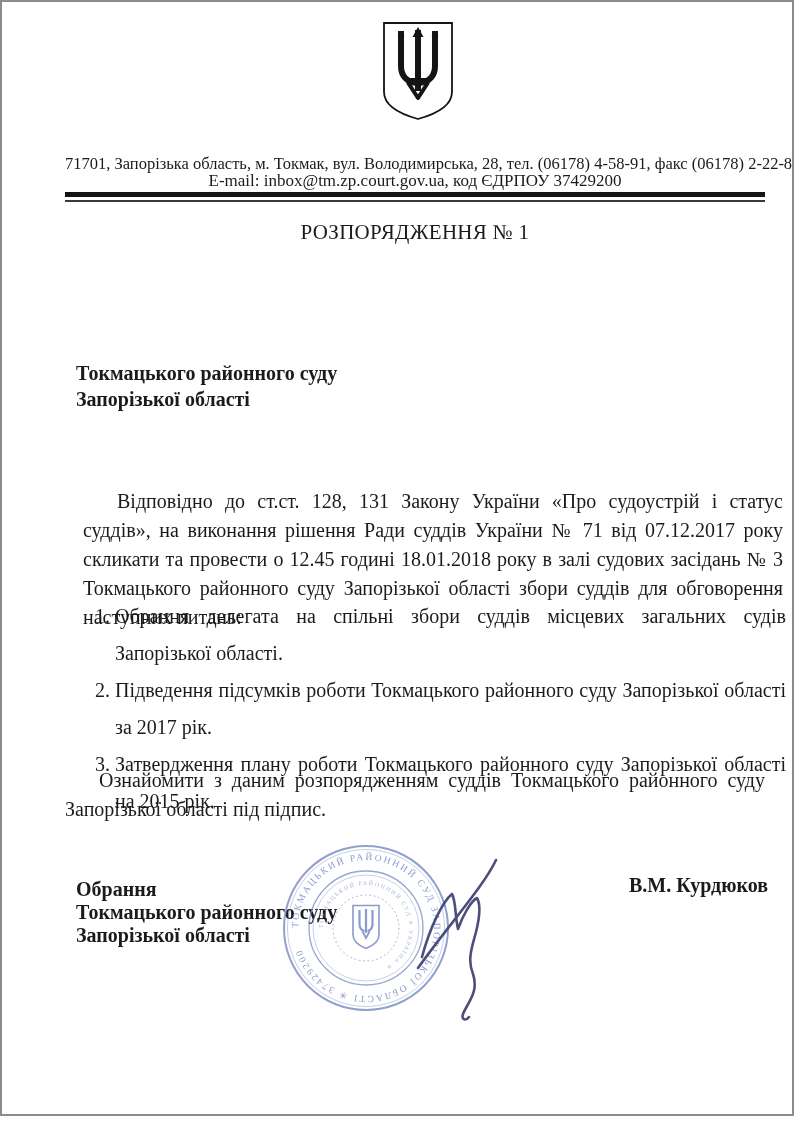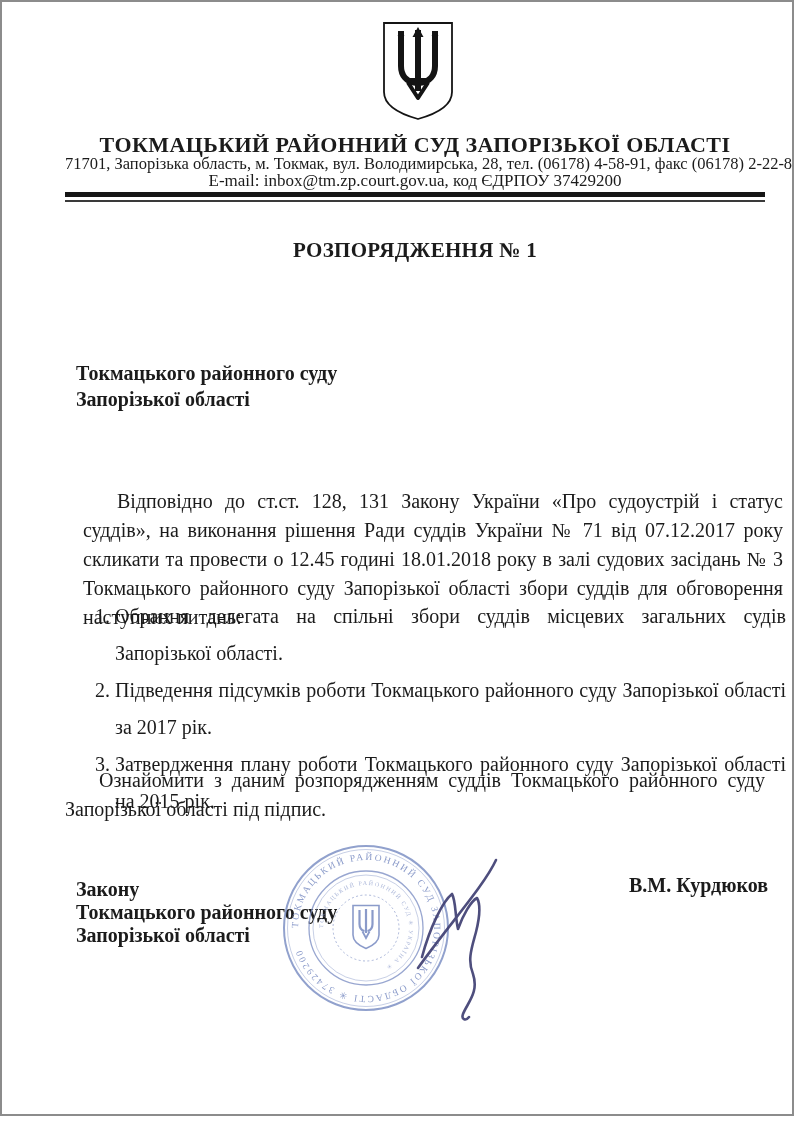--- a/index.html
+++ b/index.html
@@ -26,22 +26,22 @@
   .coat-of-arms { left: 376px; top: 18px; width: 80px; height: 102px; }
 
   .header-block { left: 63px; width: 700px; text-align: center; }
   .court-name   { top: 130px; font-size: 22px; font-weight: bold; letter-spacing: 0.4px; white-space: nowrap; }
   .address-line { top: 152px; font-size: 16.5px; white-space: nowrap; }
   .email-line   { top: 169px; font-size: 17px; white-space: nowrap; }
 
   .divider-thick { left: 63px; top: 190px; width: 700px; height: 5px; background: #151515; }
   .divider-thin  { left: 63px; top: 198px; width: 700px; height: 1.5px; background: #3a3a3a; }
 
-  .doc-title { left: 63px; top: 236px; width: 700px; text-align: center;
-               font-size: 21px; font-weight: bold; letter-spacing: 0.3px; }
+  .doc-title { left: 63px; top: 218px; width: 700px; text-align: center;
+               font-size: 21px; font-weight: normal; letter-spacing: 0.3px; }
 
   .date-row { left: 70px; top: 278px; width: 694px; display: flex;
               justify-content: space-between; font-size: 20px; }
   .date-row .place { margin-right: 32px; }
 
   .subject { left: 74px; top: 358px; font-size: 20px; font-weight: bold; line-height: 26px; }
 
   .para { left: 63px; width: 700px; font-size: 20px; line-height: 29px;
           text-align: justify; text-indent: 34px; }
   .para1 { top: 485px; margin-left: 18px; }
@@ -70,21 +70,20 @@
       <path d="M23,14 V46 C23,56 29,61.5 36,62.5" stroke-width="6"></path>
       <path d="M57,14 V46 C57,56 51,61.5 44,62.5" stroke-width="6"></path>
       <path d="M40,13 V68" stroke-width="6"></path>
       <path d="M34,60 H46" stroke-width="4"></path>
       <path d="M31,64 L40,78 L49,64" stroke-width="4" stroke-linejoin="round"></path>
     </g>
     <path d="M40,7 L34.5,17 H45.5 Z" fill="#141414"></path>
     <path d="M23,11 l-3.5,5 h7 Z M57,11 l-3.5,5 h7 Z" fill="#141414"></path>
   </svg>
 
-  <div class="abs header-block court-name">ТОКМАЦЬКИЙ РАЙОННИЙ СУД ЗАПОРІЗЬКОЇ ОБЛАСТІ</div>
   <div class="abs header-block address-line">71701, Запорізька область, м. Токмак, вул. Володимирська, 28, тел. (06178) 4-58-91, факс (06178) 2-22-89</div>
   <div class="abs header-block email-line">E-mail: inbox@tm.zp.court.gov.ua, код ЄДРПОУ 37429200</div>
 
   <div class="abs divider-thick"></div>
   <div class="abs divider-thin"></div>
 
   <div class="abs doc-title">РОЗПОРЯДЖЕННЯ № 1</div>
 
 
   <div class="abs subject">
@@ -96,21 +95,21 @@
 
   <ol class="abs agenda">
     <li>Обрання делегата на спільні збори суддів місцевих загальних судів Запорізької області.</li>
     <li>Підведення підсумків роботи Токмацького районного суду Запорізької області за 2017 рік.</li>
     <li>Затвердження плану роботи Токмацького районного суду Запорізької області на 2015 рік.</li>
   </ol>
 
   <div class="abs para para2">Ознайомити з даним розпорядженням суддів Токмацького районного суду Запорізької області під підпис.</div>
 
   <div class="abs sign-left">
-    <div>Закону</div>
+    <div>Обрання</div>
     <div>Токмацького районного суду</div>
     <div>Запорізької області</div>
   </div>
   <div class="abs sign-name">В.М. Курдюков</div>
 
   <svg class="abs stamp" viewBox="0 0 172 172">
     <g stroke="#7e90c4" fill="none">
       <circle cx="86" cy="86" r="82" stroke-width="2" opacity="0.85"></circle>
       <circle cx="86" cy="86" r="78.5" stroke-width="0.8" opacity="0.55"></circle>
       <circle cx="86" cy="86" r="57" stroke-width="1.3" opacity="0.8"></circle>

